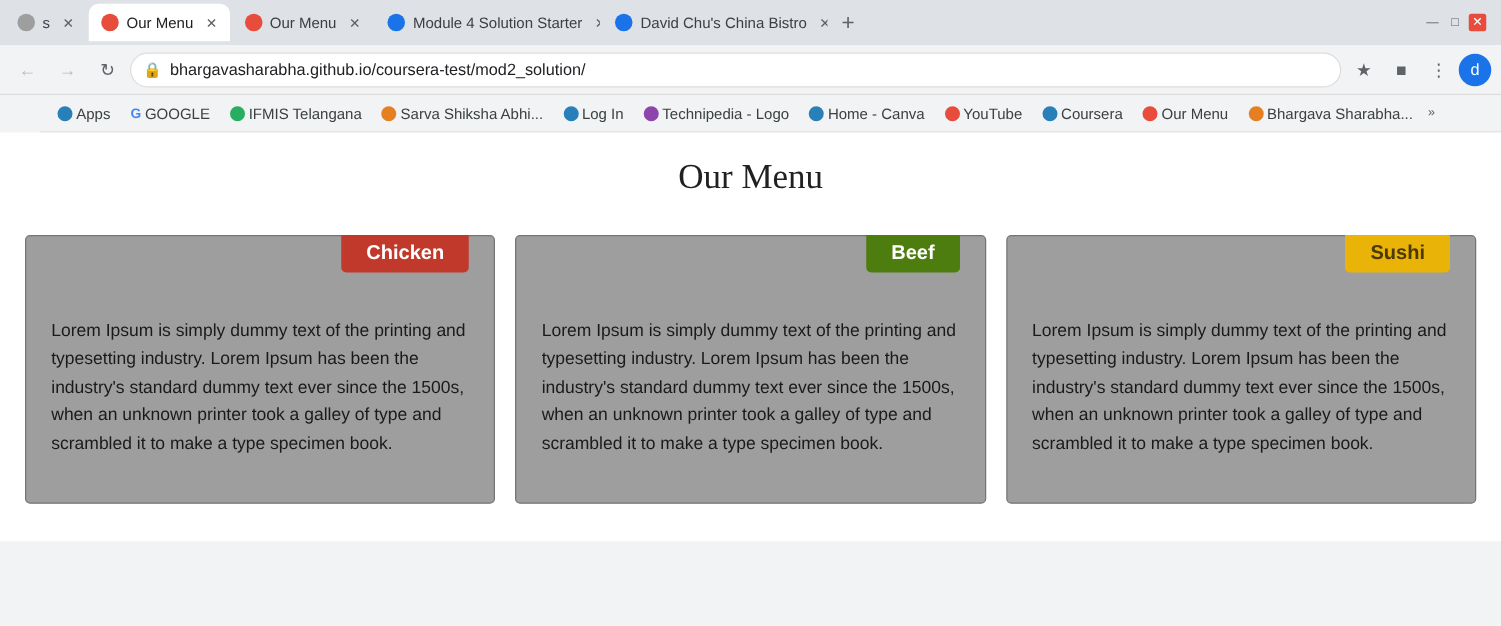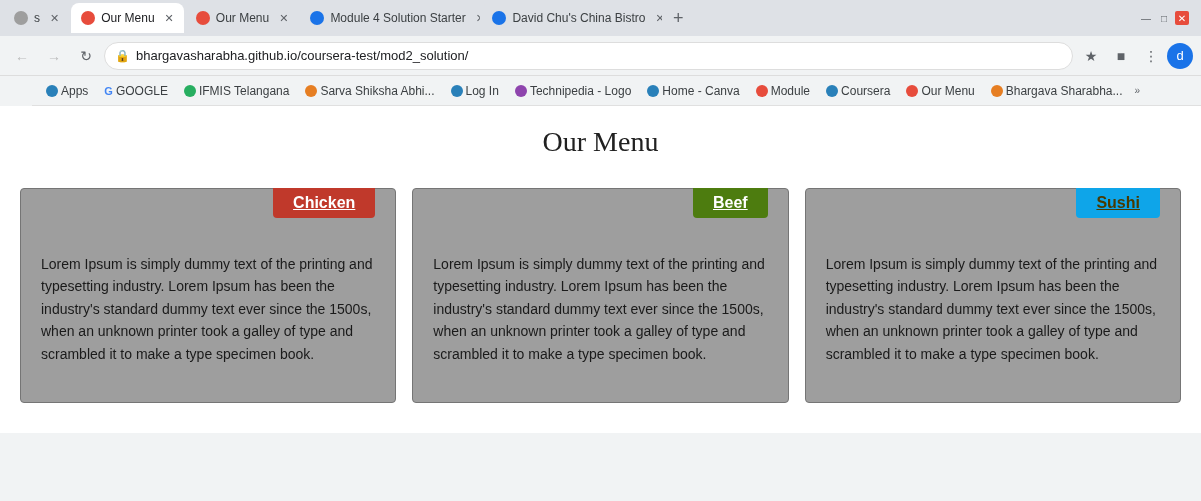--- a/index.html
+++ b/index.html
@@ -207,25 +207,24 @@
     .card-badge {
       position: absolute;
       top: -1px;
       right: 20px;
       padding: 6px 20px;
       font-size: 16px;
       font-weight: bold;
       color: #fff;
       border-radius: 0 0 4px 4px;
       font-family: Arial, sans-serif;
-      text-decoration: underline;
     }
     .badge-chicken { background: #c0392b; }
     .badge-beef { background: #4d7c0f; }
-    .badge-sushi { background: #0ea5e9; color: #4a3a00; }
+    .badge-sushi { background: #eab308; color: #4a3a00; }
     .card-text {
       padding: 64px 20px 10px 20px;
       font-size: 14px;
       color: #1a1a1a;
       line-height: 1.6;
     }
 
     
     .dot-red { background: #e74c3c; border-radius: 50%; width: 12px; height: 12px; display: inline-block; }
     .dot-green { background: #27ae60; border-radius: 50%; width: 12px; height: 12px; display: inline-block; }
@@ -320,21 +319,21 @@
     <div class="bookmark-item">
       <span class="dot-purple bm-icon"></span>
       <span>Technipedia - Logo</span>
     </div>
     <div class="bookmark-item">
       <span class="dot-blue bm-icon"></span>
       <span>Home - Canva</span>
     </div>
     <div class="bookmark-item">
       <span class="dot-red bm-icon"></span>
-      <span>Module</span>
+      <span>YouTube</span>
     </div>
     <div class="bookmark-item">
       <span class="dot-blue bm-icon"></span>
       <span>Coursera</span>
     </div>
     <div class="bookmark-item">
       <span class="dot-red bm-icon"></span>
       <span>Our Menu</span>
     </div>
     <div class="bookmark-item">

